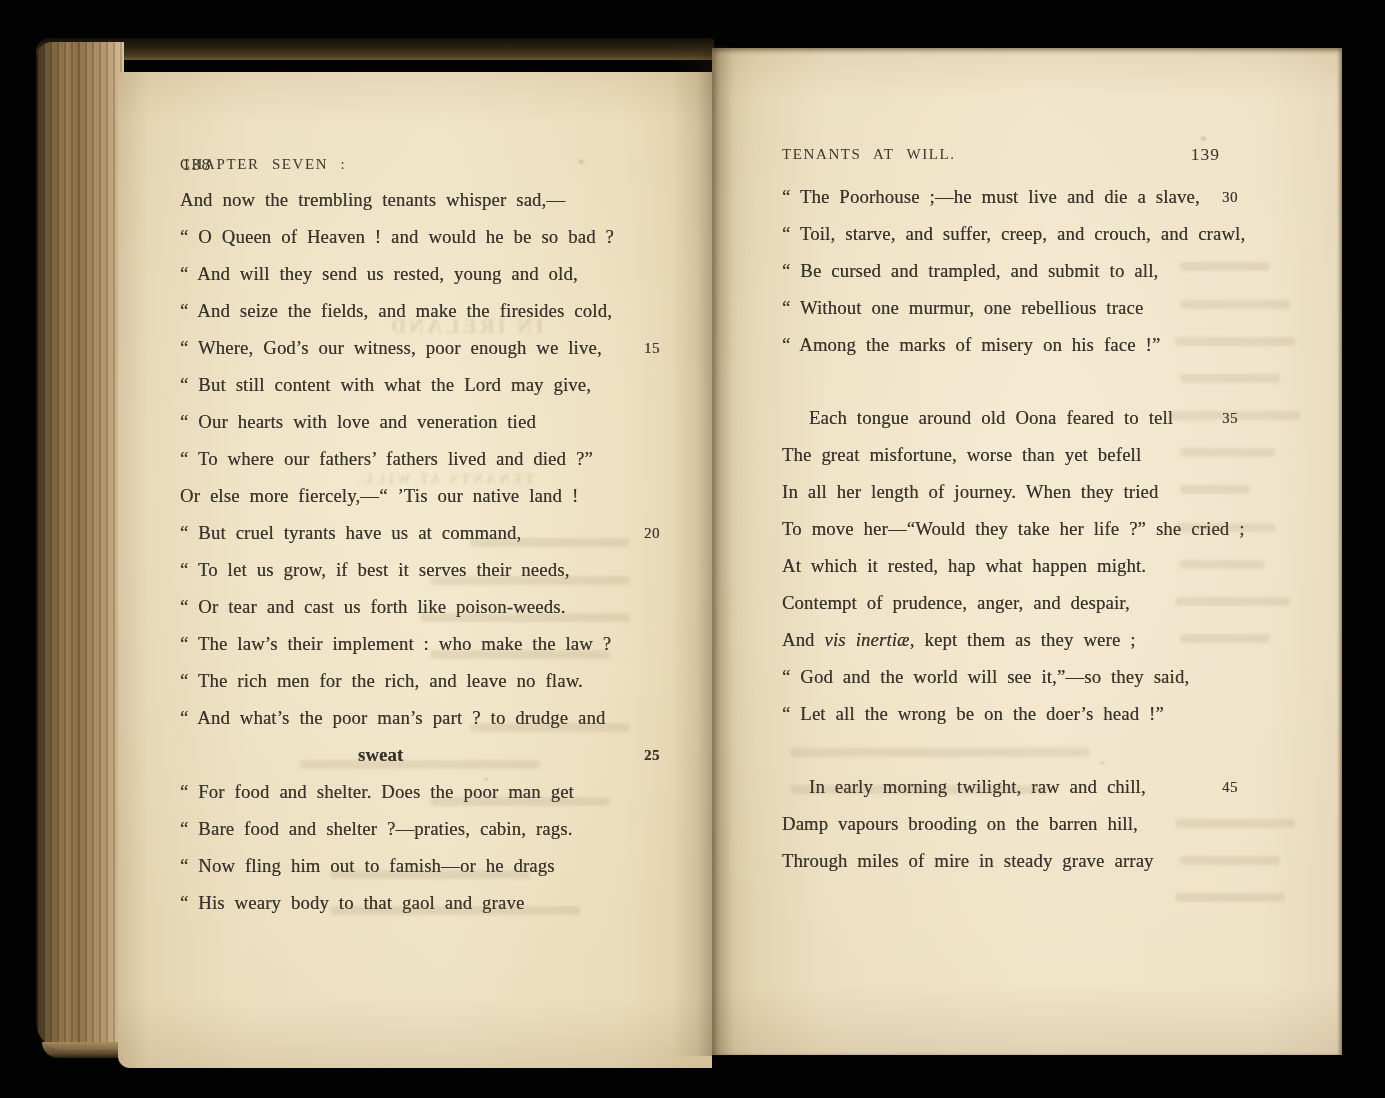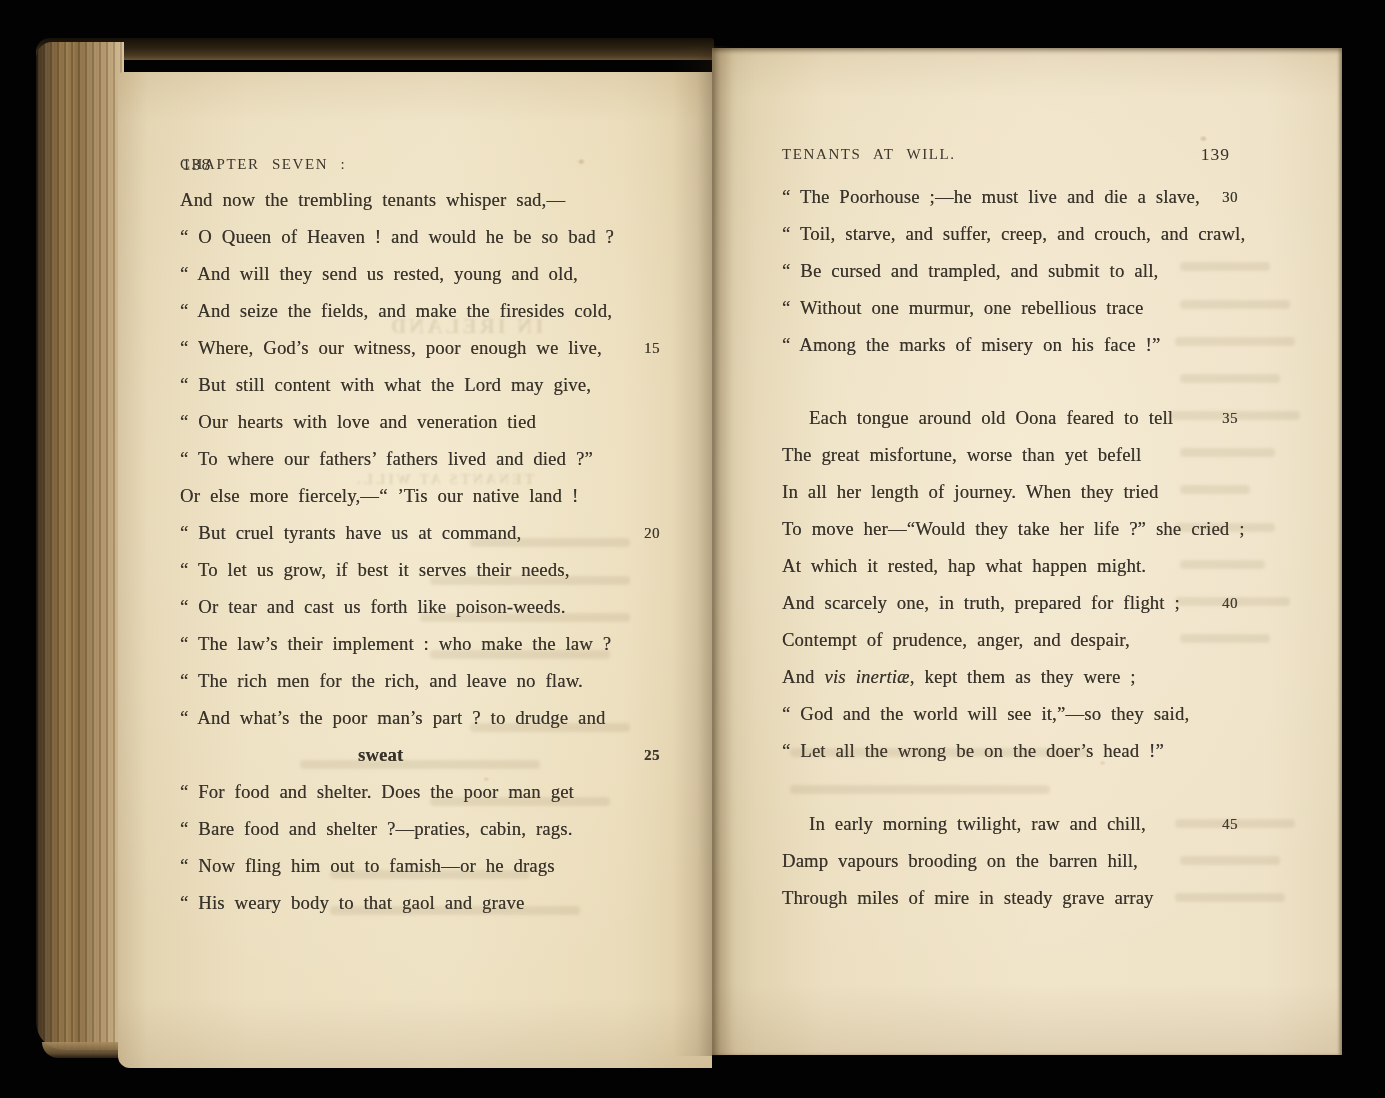--- a/index.html
+++ b/index.html
@@ -63,21 +63,21 @@
   }
   .pg-header{position:absolute;height:26px;}
   .left-page .pg-header{left:62px;top:84px;width:482px;}
   .right-page .pg-header{left:70px;top:98px;width:458px;}
   .running-head{
     position:absolute;left:0;right:0;
     font-size:15px;letter-spacing:1.6px;word-spacing:7px;color:#3c362d;
   }
   .page-num{position:absolute;font-size:17.5px;letter-spacing:1px;color:#38322a;}
   .left-page .page-num{left:2px;top:-2px;}
-  .right-page .page-num{right:10px;top:-2px;}
+  .right-page .page-num{right:20px;top:-2px;}
 
   .poem-lines{position:absolute;}
   .left-page .poem-lines{left:62px;top:109px;width:484px;}
   .right-page .poem-lines{left:70px;top:130px;width:460px;}
   .poem-line{
     position:relative;height:37px;line-height:37px;
     font-size:18.6px;color:#38322a;
     word-spacing:.27em;letter-spacing:.2px;white-space:nowrap;
     text-shadow:.25px 0 0 rgba(56,50,42,.65);
   }
@@ -162,21 +162,20 @@
         <div class="poem-line"><span class="line-text">“ Toil, starve, and suffer, creep, and crouch, and crawl,</span></div>
         <div class="poem-line"><span class="line-text">“ Be cursed and trampled, and submit to all,</span></div>
         <div class="poem-line"><span class="line-text">“ Without one murmur, one rebellious trace</span></div>
         <div class="poem-line"><span class="line-text">“ Among the marks of misery on his face !”</span></div>
         <div class="poem-line blank"></div>
         <div class="poem-line indent-1"><span class="line-text">Each tongue around old Oona feared to tell</span><span class="line-num">35</span></div>
         <div class="poem-line"><span class="line-text">The great misfortune, worse than yet befell</span></div>
         <div class="poem-line"><span class="line-text">In all her length of journey.  When they tried</span></div>
         <div class="poem-line"><span class="line-text">To move her—“Would they take her life ?” she cried ;</span></div>
         <div class="poem-line"><span class="line-text">At which it rested, hap what happen might.</span></div>
-        <div class="poem-line"><span class="line-text">And scarcely one, in truth, prepared for flight ;</span><span class="line-num">40</span></div>
         <div class="poem-line"><span class="line-text">Contempt of prudence, anger, and despair,</span></div>
         <div class="poem-line"><span class="line-text">And <i>vis inertiæ</i>, kept them as they were ;</span></div>
         <div class="poem-line"><span class="line-text">“ God and the world will see it,”—so they said,</span></div>
         <div class="poem-line"><span class="line-text">“ Let all the wrong be on the doer’s head !”</span></div>
         <div class="poem-line blank"></div>
         <div class="poem-line indent-1"><span class="line-text">In early morning twilight, raw and chill,</span><span class="line-num">45</span></div>
         <div class="poem-line"><span class="line-text">Damp vapours brooding on the barren hill,</span></div>
         <div class="poem-line"><span class="line-text">Through miles of mire in steady grave array</span></div>
       </div>
 

